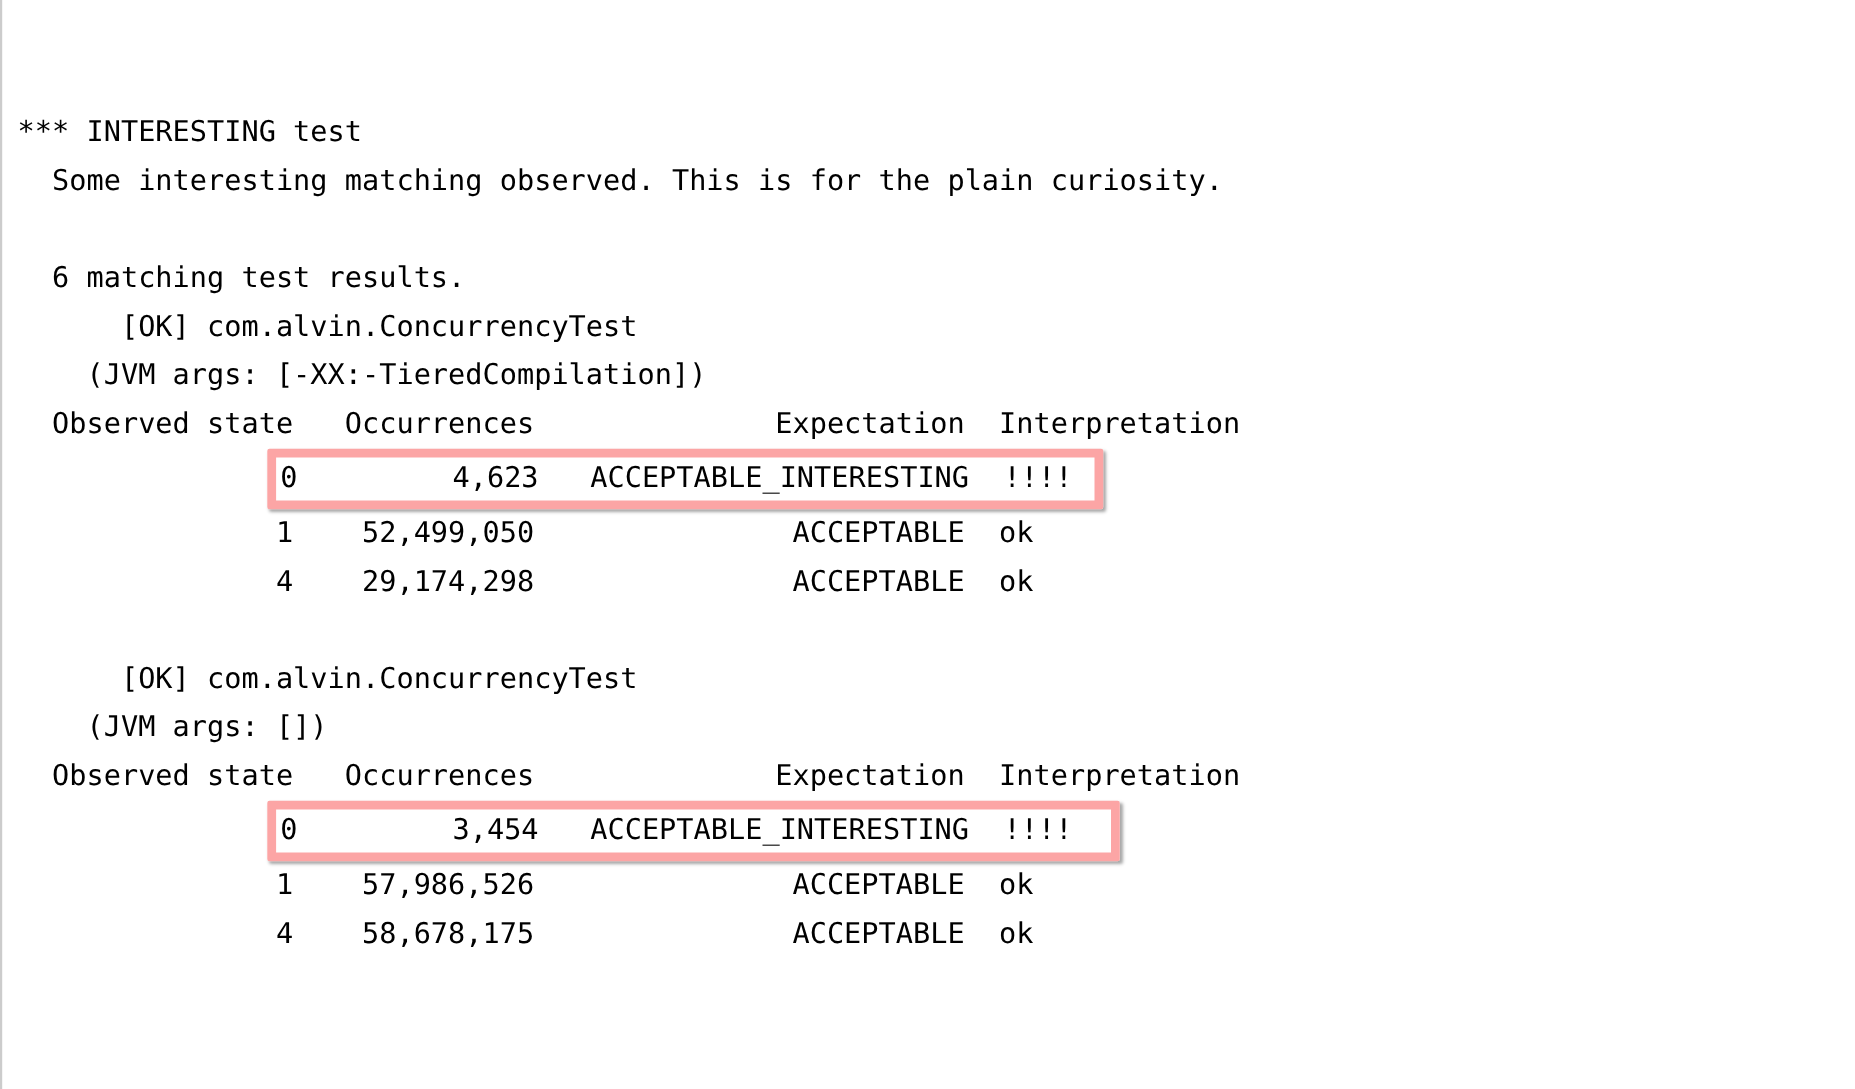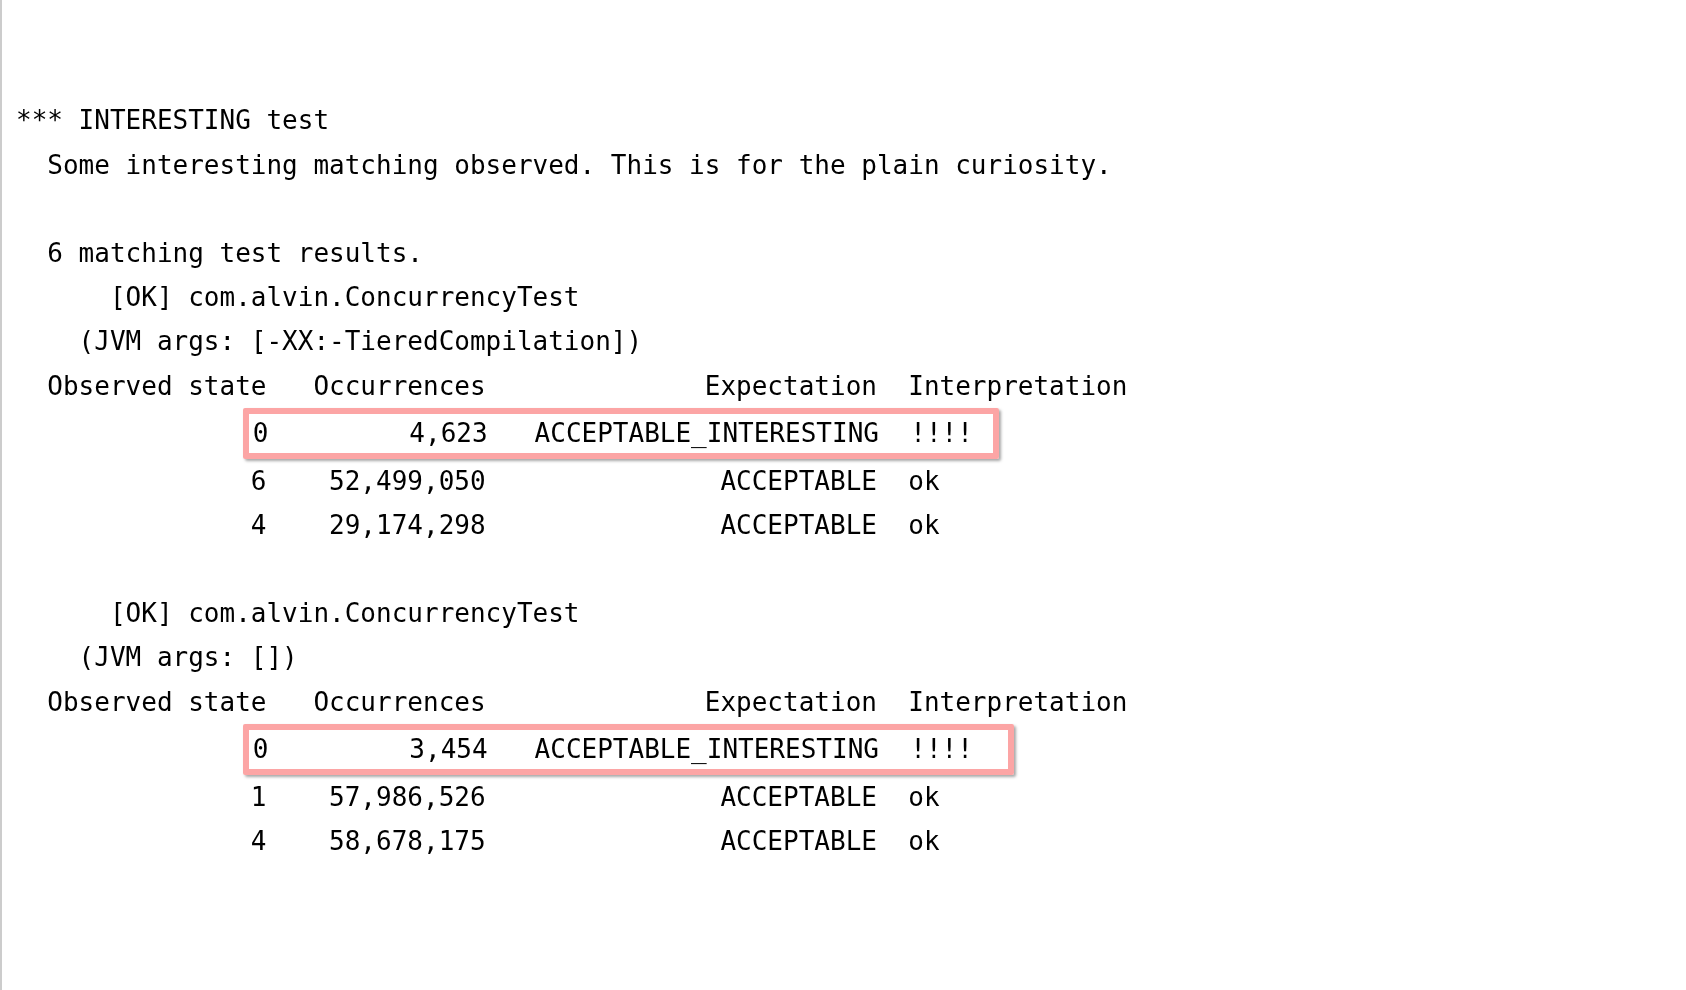--- a/index.html
+++ b/index.html
@@ -18,41 +18,41 @@
       border-left: 2px solid #ccc;
       width: 1686px;
       height: 990px;
       overflow: hidden;
     }
     .page {
       padding-left: 14px;
     }
     .highlight {
       display: inline-block;
-      border: 6px solid #fca5a5;
+      border: 8px solid #fca5a5;
       border-radius: 2px;
       box-shadow: 2px 2px 3px rgba(0,0,0,0.35);
       padding: 0 4px;
       line-height: 1.5;
       position: relative;
       left: -8px;
     }
   </style>
 </head>
 <body>
 <div class="page">
 <span>*** INTERESTING test</span>
 <span>  Some interesting matching observed. This is for the plain curiosity.</span>
 <span></span>
 <span>  6 matching test results.</span>
 <span>      [OK] com.alvin.ConcurrencyTest</span>
 <span>    (JVM args: [-XX:-TieredCompilation])</span>
 <span>  Observed state   Occurrences              Expectation  Interpretation</span>
 <span>               </span><span class="highlight"><span>0         4,623   ACCEPTABLE_INTERESTING  !!!! </span></span>
-<span>               6    52,499,050               ACCEPTABLE  ok</span>
+<span>               1    52,499,050               ACCEPTABLE  ok</span>
 <span>               4    29,174,298               ACCEPTABLE  ok</span>
 <span></span>
 <span>      [OK] com.alvin.ConcurrencyTest</span>
 <span>    (JVM args: [])</span>
 <span>  Observed state   Occurrences              Expectation  Interpretation</span>
 <span>               </span><span class="highlight"><span>0         3,454   ACCEPTABLE_INTERESTING  !!!!  </span></span>
 <span>               1    57,986,526               ACCEPTABLE  ok</span>
 <span>               4    58,678,175               ACCEPTABLE  ok</span>
 </div>
 

